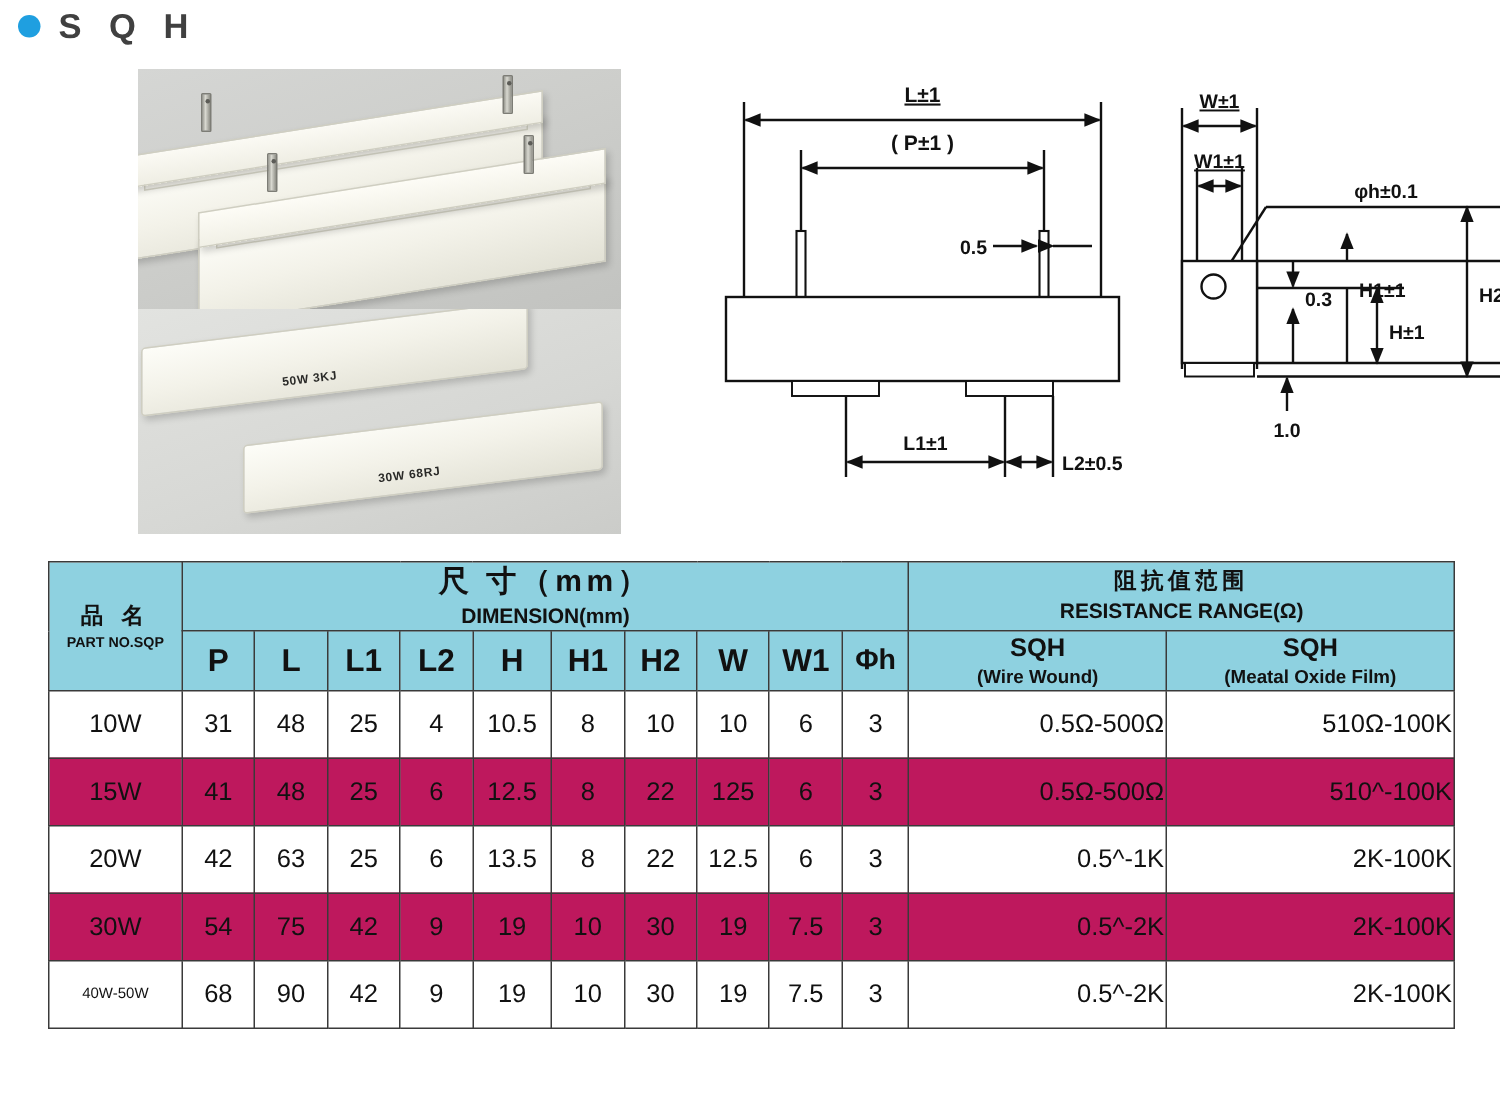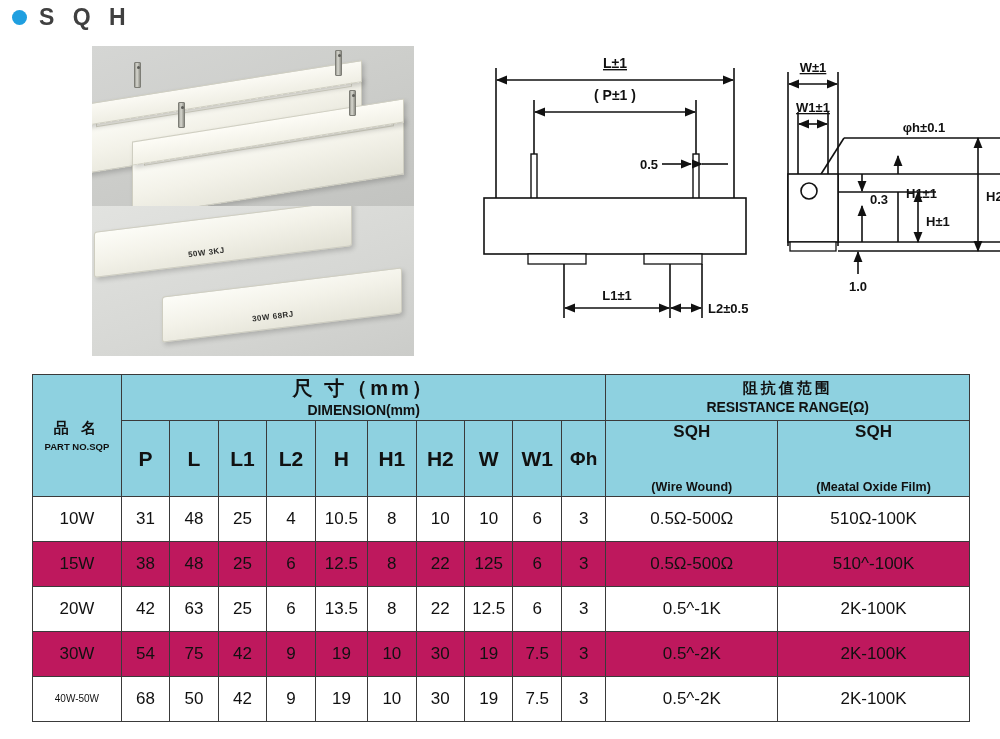--- a/index.html
+++ b/index.html
@@ -101,30 +101,30 @@
     display: block; line-height: 1.25;
   }
   .hd-en {
     font-size: 14px; font-weight: bold; letter-spacing: -0.1px;
     display: block; line-height: 1.3;
   }
   .hd-part-cn { font-size: 15px; font-weight: bold; letter-spacing: 4px; display:block; }
   .hd-part-en { font-size: 9.5px; font-weight: bold; display:block; margin-top: 3px; }
   .hd-dim { font-size: 20px; font-weight: bold; }
   .hd-sqh { font-size: 17px; font-weight: bold; display:block; line-height:1.2; }
-  .hd-sqh-sub { font-size: 12.5px; font-weight: bold; display:block; line-height:1.3;margin-top:36px; }
+  .hd-sqh-sub { font-size: 12.5px; font-weight: bold; display:block; line-height:1.3; }
   .spec-table tbody td {
     height: 45px;
     font-size: 17px;
     background: #ffffff;
   }
   .spec-table tbody tr.alt td { background: #be185d; }
   td.part { font-size: 17px; }
   td.part.small { font-size: 10px; }
-  td.range { font-size: 16.5px; }
+  td.range { font-size: 16.5px; text-align: right; }
 </style>
 </head>
 <body>
 
 <div class="page">
 
   <div class="title-bar">
     <div class="bullet"></div>
     <div class="title-text">S Q H</div>
   </div>
@@ -324,21 +324,21 @@
         <td>8</td>
         <td>10</td>
         <td>10</td>
         <td>6</td>
         <td>3</td>
         <td class="range">0.5Ω-500Ω</td>
         <td class="range">510Ω-100K</td>
       </tr>
       <tr class="alt">
         <td class="part">15W</td>
-        <td>38</td>
+        <td>41</td>
         <td>48</td>
         <td>25</td>
         <td>6</td>
         <td>12.5</td>
         <td>8</td>
         <td>22</td>
         <td>125</td>
         <td>6</td>
         <td>3</td>
         <td class="range">0.5Ω-500Ω</td>
@@ -370,21 +370,21 @@
         <td>30</td>
         <td>19</td>
         <td>7.5</td>
         <td>3</td>
         <td class="range">0.5^-2K</td>
         <td class="range">2K-100K</td>
       </tr>
       <tr>
         <td class="part small">40W-50W</td>
         <td>68</td>
-        <td>50</td>
+        <td>90</td>
         <td>42</td>
         <td>9</td>
         <td>19</td>
         <td>10</td>
         <td>30</td>
         <td>19</td>
         <td>7.5</td>
         <td>3</td>
         <td class="range">0.5^-2K</td>
         <td class="range">2K-100K</td>

